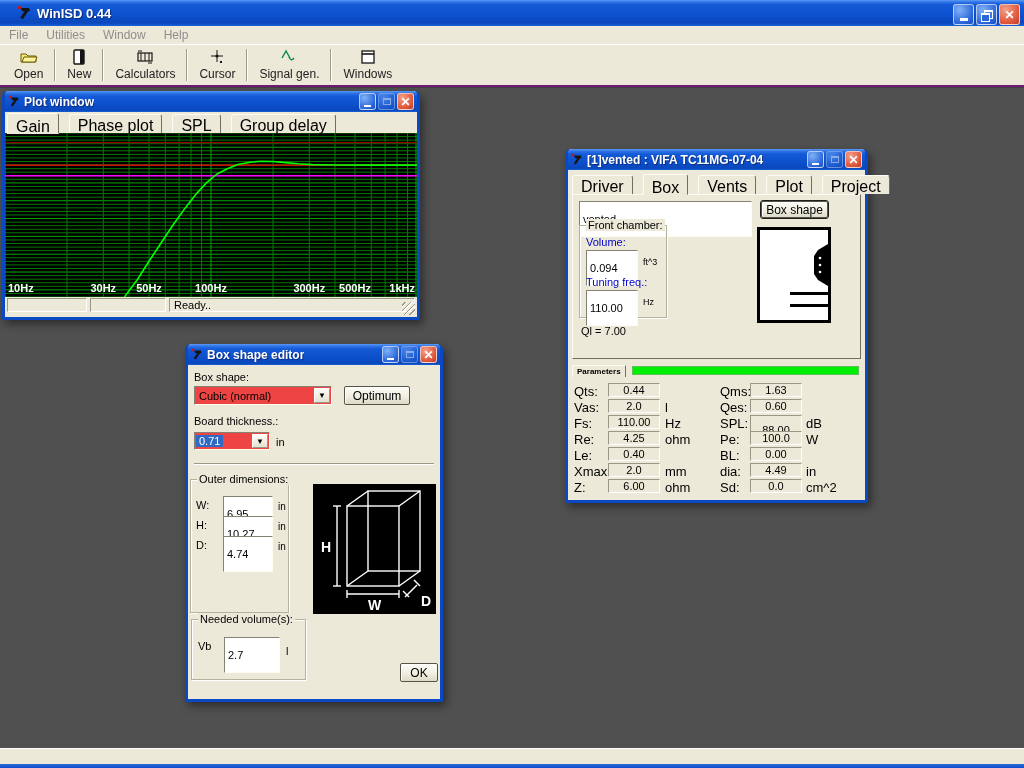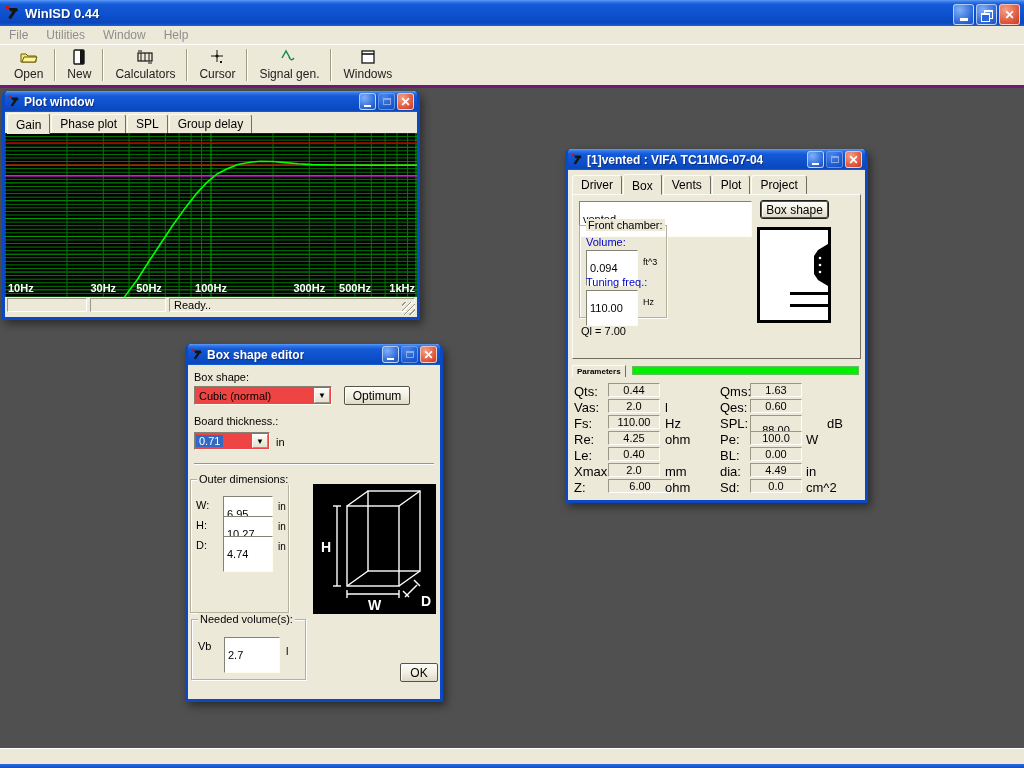--- a/index.html
+++ b/index.html
@@ -2,21 +2,21 @@
 <html><head>
 <meta charset="utf-8">
 <style>
   html,body{margin:0;padding:0;background:#222;}
   *{box-sizing:border-box;font-family:"Liberation Sans",sans-serif;}
   #stage{position:relative;width:1024px;height:768px;overflow:hidden;background:#ECE9D8;}
 
   
   .main-titlebar{position:absolute;left:0;top:0;width:1024px;height:26px;
     background:linear-gradient(180deg,#5c9cf5 0%,#2f74e8 8%,#1459d6 18%,#0d50cd 60%,#0a47bb 88%,#1763d8 100%);
-    display:flex;align-items:center;color:#fff;}
+    display:flex;align-items:center;color:#fff;padding-left:12px;}
   .main-title-text{font-size:13px;font-weight:bold;text-shadow:1px 1px 1px #0a2a7a;margin-left:4px;}
   .cap-btns{position:absolute;right:4px;top:4px;display:flex;gap:2px;}
   .cap-btn{width:21px;height:21px;border-radius:3px;border:1px solid rgba(255,255,255,.65);
     background:radial-gradient(circle at 30% 25%,#7fb1f8,#2a66d8 70%,#1c4fb8);color:#fff;
     display:flex;align-items:center;justify-content:center;font-size:12px;font-weight:bold;line-height:1;}
   .cap-btn.close{background:radial-gradient(circle at 30% 25%,#f3a089,#e0583c 65%,#c23a22);}
   .glyph-min{width:8px;height:3px;background:#fff;margin-top:10px;}
   .glyph-max{width:9px;height:8px;border:1px solid #fff;border-top-width:2px;}
   .glyph-restore{position:relative;width:11px;height:9px;}
   .glyph-restore:before{content:"";position:absolute;left:3px;top:0;width:7px;height:6px;border:1px solid #fff;border-top-width:2px;}
@@ -62,21 +62,21 @@
     box-shadow:inset 1px 1px 0 #fff;font-size:12px;color:#000;display:flex;align-items:center;justify-content:center;}
   .btn.default{outline:1px solid #20201a;}
   .groupbox{position:absolute;border:1px solid #b4b19c;box-shadow:1px 1px 0 #fff, inset 1px 1px 0 #fff;}
   .groupbox-legend{position:absolute;top:-7px;left:6px;background:#ECE9D8;padding:0 2px;font-size:11px;color:#000;white-space:nowrap;}
   .lbl{font-size:11px;color:#000;white-space:nowrap;}
   .lbl-blue{font-size:11px;color:#0000c8;white-space:nowrap;}
   .unit{font-size:9px;color:#000;white-space:nowrap;}
 
   .tabstrip{position:absolute;display:flex;align-items:flex-end;height:21px;z-index:3;}
   .tab{background:#ECE9D8;border:1px solid #6f6e60;border-bottom:none;border-top-color:#fcfcf4;border-left-color:#fcfcf4;
-    border-radius:3px 3px 0 0;font-size:12px;color:#000;padding:2px 8px 3px 8px;margin-right:1px;height:19px;}
+    border-radius:3px 3px 0 0;font-size:16px;color:#000;padding:2px 8px 3px 8px;margin-right:10px;height:19px;}
   .tab.active{height:21px;padding-top:4px;z-index:4;position:relative;border-bottom:1px solid #ECE9D8;margin-bottom:-1px;}
   .tabpage{position:absolute;background:#ECE9D8;border:1px solid #6f6e60;border-top-color:#fcfcf4;border-left-color:#fcfcf4;z-index:2;}
 
   .dropdown{position:relative;background:#ef4444;border:1px solid #848275;border-right-color:#fdfdf0;border-bottom-color:#fdfdf0;
     display:flex;align-items:center;font-size:11px;padding-left:4px;color:#000;}
   .dd-arrow{position:absolute;right:1px;top:1px;bottom:1px;width:16px;background:linear-gradient(180deg,#fdfcf7,#e4e1d0);
     border:1px solid #9a9786;border-top-color:#fff;border-left-color:#fff;display:flex;align-items:center;justify-content:center;
     font-size:8px;color:#000;}
   .dd-selected{background:#316AC5;color:#fff;padding:0 3px;}
 
@@ -377,41 +377,41 @@
           <div class="display-field" style="position: absolute; left: 40px; top: 19px; width: 52px; height: 14px;">2.0</div>
           <span class="param-row-label" style="left: 97px; top: 20px;">l</span>
           <span class="param-row-label" style="left: 152px; top: 20px;">Qes:</span>
           <div class="display-field" style="position: absolute; left: 182px; top: 19px; width: 52px; height: 14px;">0.60</div>
           <span class="param-row-label" style="left: 238px; top: 20px;"></span>
           <span class="param-row-label" style="left: 6px; top: 36px;">Fs:</span>
           <div class="display-field" style="position: absolute; left: 40px; top: 35px; width: 52px; height: 14px;">110.00</div>
           <span class="param-row-label" style="left: 97px; top: 36px;">Hz</span>
           <span class="param-row-label" style="left: 152px; top: 36px;">SPL:</span>
           <div class="display-field" style="position: absolute; left: 182px; top: 35px; width: 52px; height: 30px;">88.00</div>
-          <span class="param-row-label" style="left: 238px; top: 36px; margin-left: 21px;">dB</span>
+          <span class="param-row-label" style="left: 238px; top: 36px;">dB</span>
           <span class="param-row-label" style="left: 6px; top: 52px;">Re:</span>
           <div class="display-field" style="position: absolute; left: 40px; top: 51px; width: 52px; height: 14px;">4.25</div>
           <span class="param-row-label" style="left: 97px; top: 52px;">ohm</span>
           <span class="param-row-label" style="left: 152px; top: 52px;">Pe:</span>
           <div class="display-field" style="position: absolute; left: 182px; top: 51px; width: 52px; height: 14px;">100.0</div>
           <span class="param-row-label" style="left: 238px; top: 52px;">W</span>
           <span class="param-row-label" style="left: 6px; top: 68px;">Le:</span>
           <div class="display-field" style="position: absolute; left: 40px; top: 67px; width: 52px; height: 14px;">0.40</div>
           <span class="param-row-label" style="left: 97px; top: 68px;"></span>
           <span class="param-row-label" style="left: 152px; top: 68px;">BL:</span>
           <div class="display-field" style="position: absolute; left: 182px; top: 67px; width: 52px; height: 14px;">0.00</div>
           <span class="param-row-label" style="left: 238px; top: 68px;"></span>
           <span class="param-row-label" style="left: 6px; top: 84px;">Xmax:</span>
           <div class="display-field" style="position: absolute; left: 40px; top: 83px; width: 52px; height: 14px;">2.0</div>
           <span class="param-row-label" style="left: 97px; top: 84px;">mm</span>
           <span class="param-row-label" style="left: 152px; top: 84px;">dia:</span>
           <div class="display-field" style="position: absolute; left: 182px; top: 83px; width: 52px; height: 14px;">4.49</div>
           <span class="param-row-label" style="left: 238px; top: 84px;">in</span>
           <span class="param-row-label" style="left: 6px; top: 100px;">Z:</span>
-          <div class="display-field" style="position: absolute; left: 40px; top: 99px; width: 64px; height: 14px;">6.00</div>
+          <div class="display-field" style="position: absolute; left: 40px; top: 99px; width: 52px; height: 14px;">6.00</div>
           <span class="param-row-label" style="left: 97px; top: 100px;">ohm</span>
           <span class="param-row-label" style="left: 152px; top: 100px;">Sd:</span>
           <div class="display-field" style="position: absolute; left: 182px; top: 99px; width: 52px; height: 14px;">0.0</div>
           <span class="param-row-label" style="left: 238px; top: 100px;">cm^2</span>
         </div>
     </div>
   </div>
 
   <div class="win" style="left:185px;top:344px;width:258px;height:358px;">
     <div class="win-titlebar">

